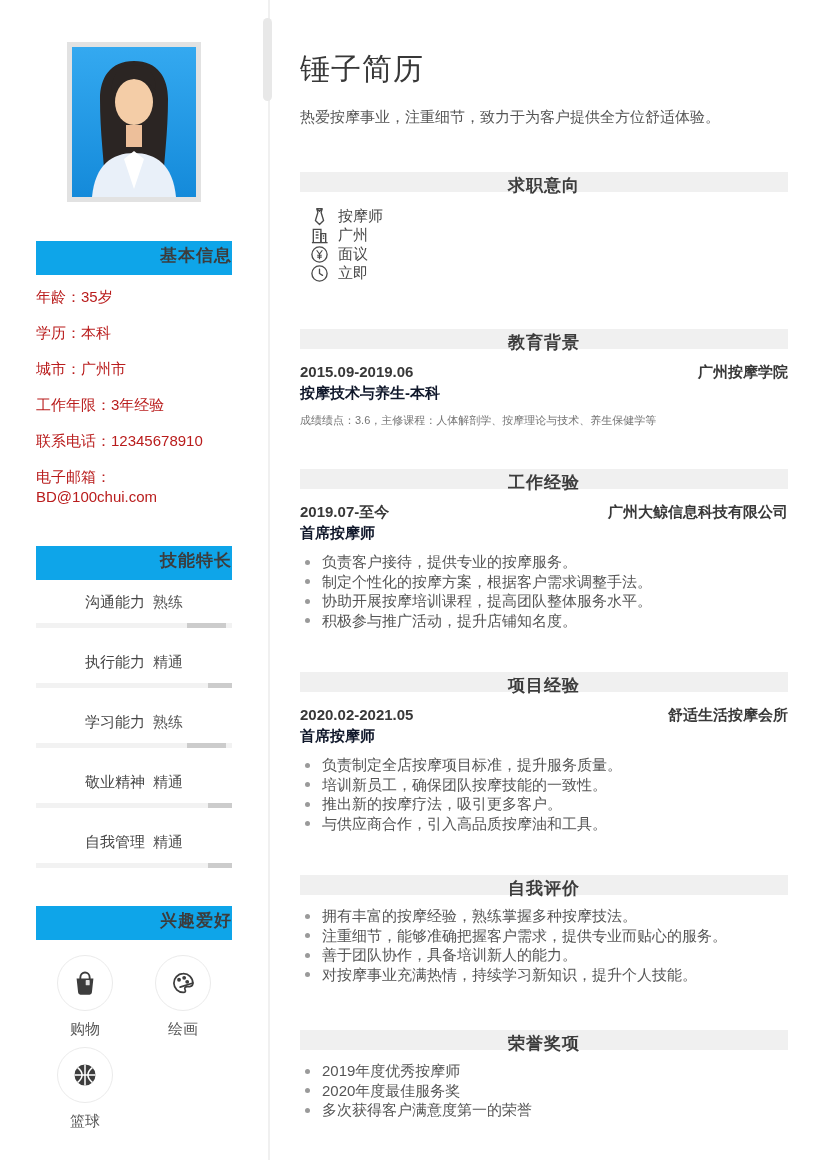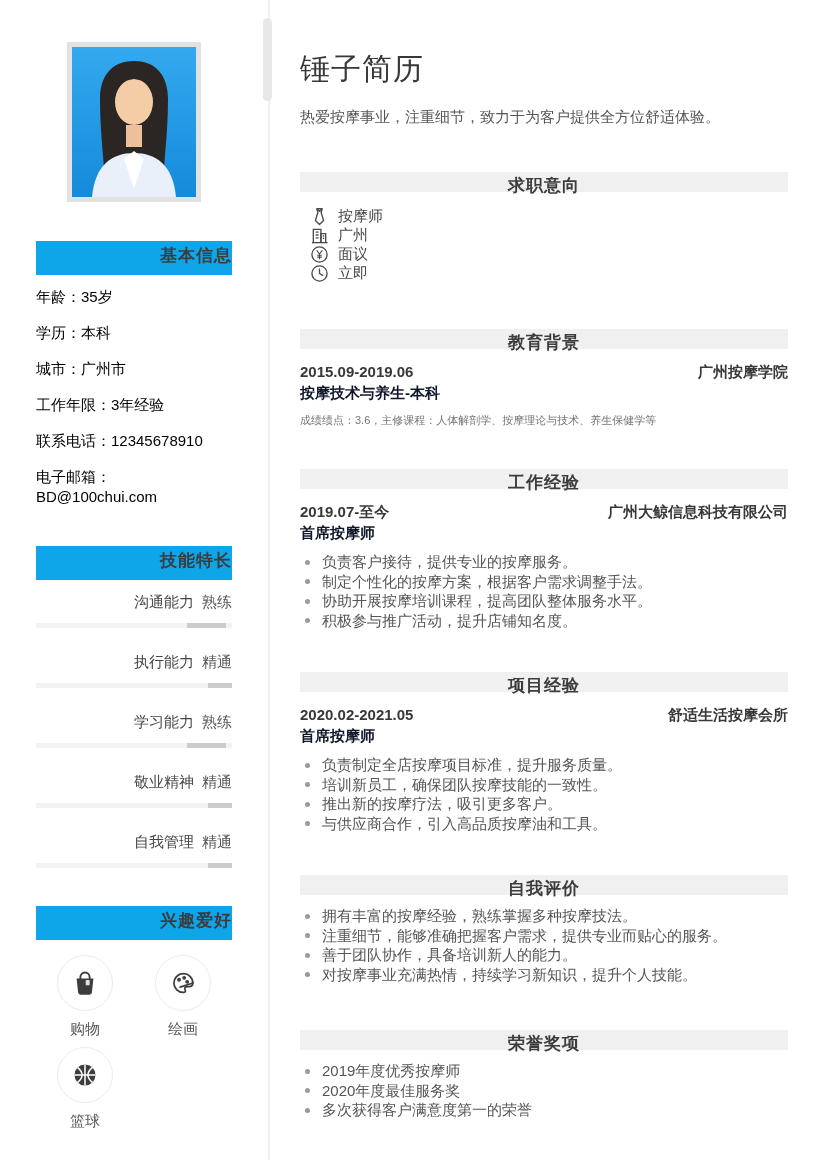--- a/index.html
+++ b/index.html
@@ -12,24 +12,24 @@
 
   
   .sidebar { width:268px; padding:42px 36px 0 36px; flex:0 0 268px; }
   .photo-frame { width:134px; height:160px; margin:0 auto; border:5px solid #e2e2e2; background:#fff; }
   .photo-frame svg { display:block; width:124px; height:150px; }
 
   .side-header { margin-top:39px; height:34px; line-height:30px; background:#0ea5e9;
     text-align:right; font-weight:bold; font-size:17px; color:#3c3c3c; letter-spacing:1px; }
 
   .info-list { margin-top:12px; }
-  .info-line { font-size:15px; line-height:20px; color:#000000; margin-bottom:16px; }
+  .info-line { font-size:15px; line-height:20px; color:#b91c1c; margin-bottom:16px; }
 
   .skill { margin-top:12px; margin-bottom:24px; }
-  .skill-top { display:flex; justify-content:flex-end; align-items:center;gap:8px; }
+  .skill-top { display:flex; justify-content:center; align-items:center;gap:8px; }
   .skill-name { font-size:15px; color:#474747; line-height:20px; }
   .skill-level { font-size:15px; color:#555; line-height:20px; }
   .skill-bar { position:relative; margin-top:11px; height:5px; background:#f2f2f2; }
   .skill-bar i { position:absolute; top:0; height:5px; background:#cccccc; }
 
   .hobby-grid { margin-top:15px; display:grid; grid-template-columns:98px 98px; row-gap:8px; justify-items:center; }
   .hobby { display:flex; flex-direction:column; align-items:center; }
   .hobby-circle { width:56px; height:56px; border-radius:50%; border:1px solid #ebebeb;
     display:flex; align-items:center; justify-content:center; }
   .hobby-label { margin-top:8px; font-size:15px; color:#555; line-height:20px; }

